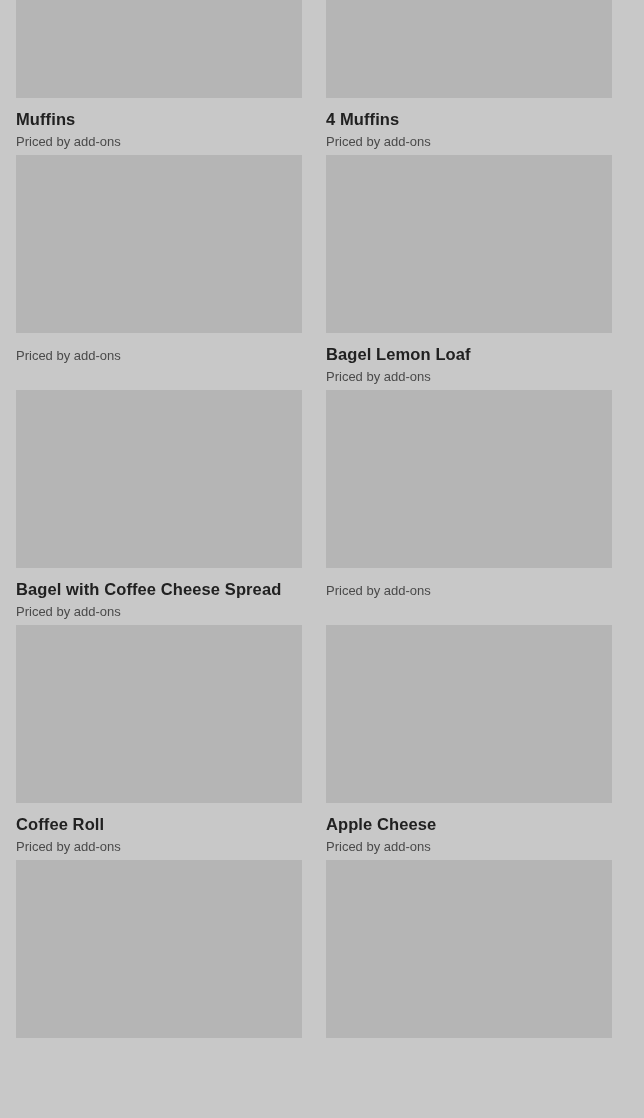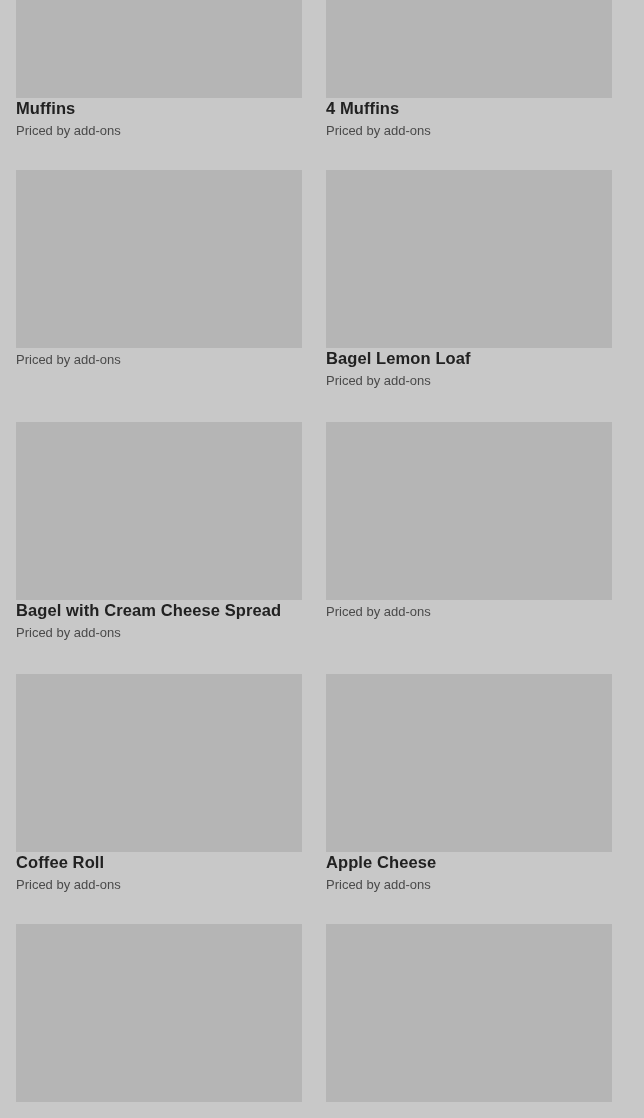--- a/index.html
+++ b/index.html
@@ -42,21 +42,22 @@
   }
 
   .card-image {
     width: 286px;
     height: 178px;
     background: #b5b5b5;
     display: block;
   }
 
   .card-body {
-    height: 72px;
+    padding-top: 11px;
+    height: 57px;
     box-sizing: border-box;
   }
 
   .card-title {
     font-size: 16.5px;
     font-weight: bold;
     color: #212121;
     line-height: 21px;
     letter-spacing: 0.1px;
     white-space: nowrap;
@@ -105,21 +106,21 @@
       <div class="card-image"></div>
       <div class="card-body">
         <div class="card-title">Bagel Lemon Loaf</div>
         <div class="card-subtitle">Priced by add-ons</div>
       </div>
     </div>
 
     <div class="menu-card">
       <div class="card-image"></div>
       <div class="card-body">
-        <div class="card-title">Bagel with Cream Cheese Spread</div>
+        <div class="card-title">Bagel with Coffee Cheese Spread</div>
         <div class="card-subtitle">Priced by add-ons</div>
       </div>
     </div>
 
     <div class="menu-card">
       <div class="card-image"></div>
       <div class="card-body">
         <div class="card-subtitle">Priced by add-ons</div>
       </div>
     </div>

